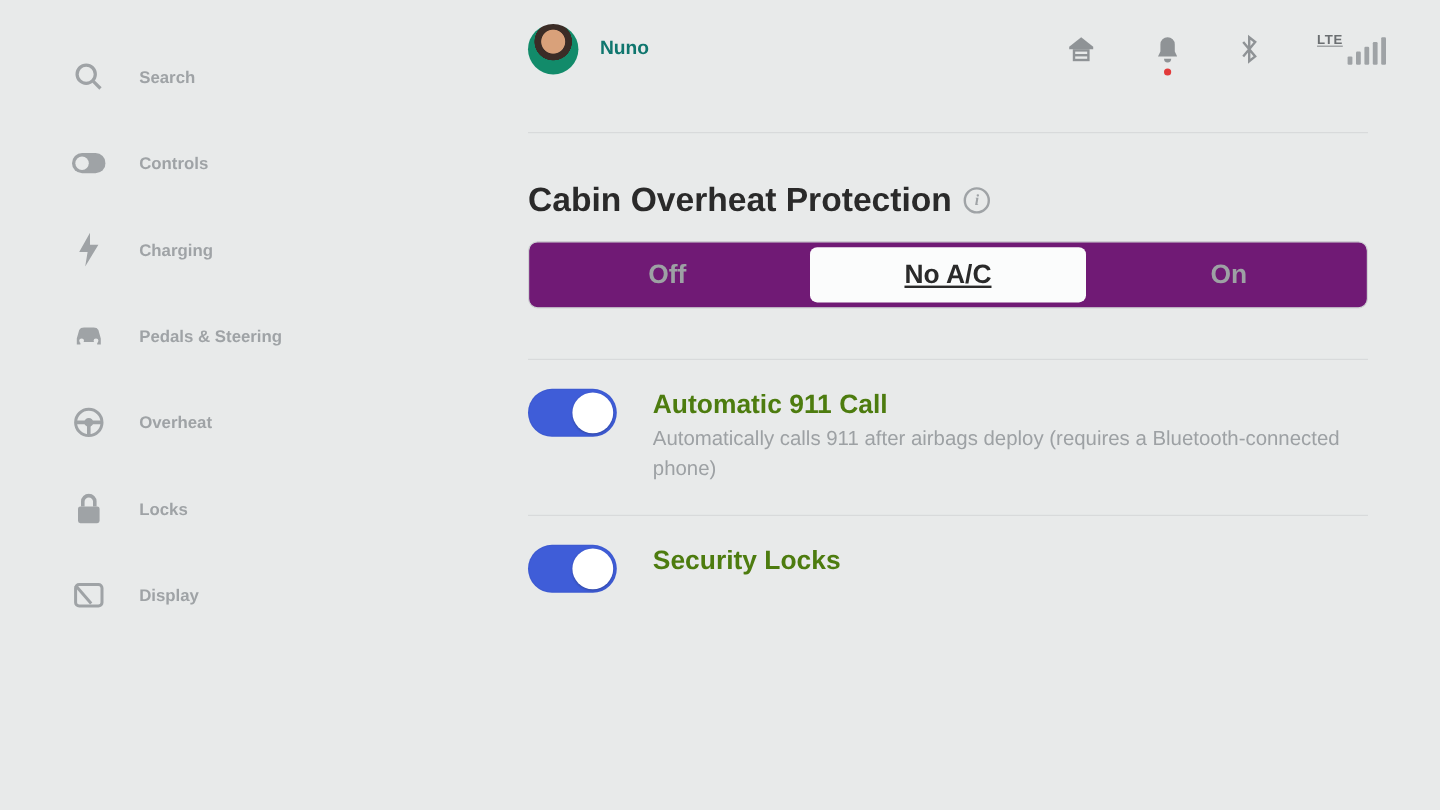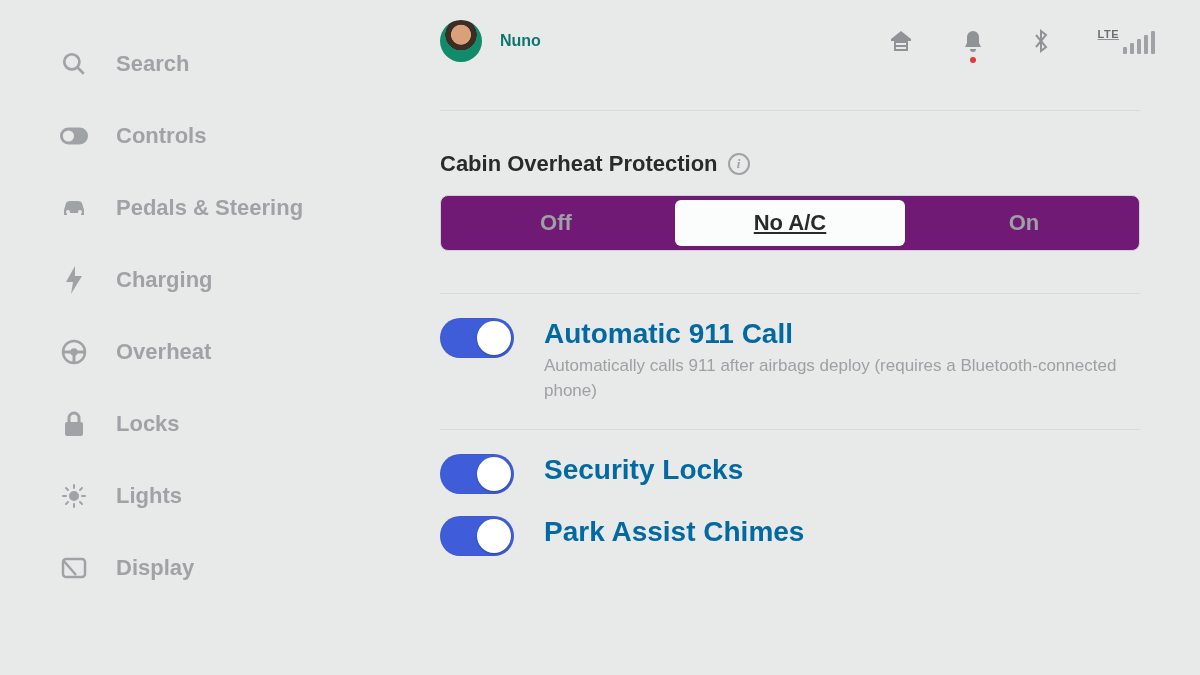--- a/index.html
+++ b/index.html
@@ -26,21 +26,21 @@
   }
   .nav-icon {
     width: 28px;
     height: 28px;
     display: flex;
     align-items: center;
     justify-content: center;
     color: #9fa3a6;
   }
   .nav-label {
-    font-size: 22px;
+    font-size: 14px;
     font-weight: 600;
     color: #9fa3a6;
   }
 
   .header {
     position: absolute;
     top: 20px;
     left: 440px;
     right: 45px;
     display: flex;
@@ -86,21 +86,21 @@
     top: 110px;
   }
   .divider { height:1px; background:#d8dadb; }
 
   .section-title-row {
     display:flex; align-items:center; gap:10px;
     margin-top: 40px;
     margin-bottom: 18px;
   }
   .section-title {
-    font-size: 22px; font-weight:600; color:#2a2a2a;
+    font-size: 28px; font-weight:600; color:#2a2a2a;
   }
   .info-icon {
     width:22px; height:22px; border:2px solid #9fa3a6; border-radius:50%;
     display:flex; align-items:center; justify-content:center;
     font-size:13px; font-weight:700; color:#9fa3a6; font-family: Georgia, serif; font-style:italic;
     cursor:pointer;
   }
 
   .segmented {
     display:flex;
@@ -133,21 +133,21 @@
     position:relative; flex-shrink:0; cursor:pointer;
     box-shadow: inset 0 0 0 1px rgba(0,0,0,0.03);
   }
   .toggle .knob {
     position:absolute; top:3px; right:3px;
     width:34px; height:34px; background:#fff; border-radius:50%;
     box-shadow: 0 1px 2px rgba(0,0,0,0.25);
   }
   .setting-text { flex:1; }
   .setting-title {
-    font-size:28px; font-weight:600; color:#0369a1;
+    font-size:22px; font-weight:600; color:#4d7c0f;
   }
   .setting-desc {
     font-size:17px; font-weight:500; color:#9da1a4; line-height:1.45;
     margin-top:4px;
   }
 </style>
 </head>
 <body>
 
 <nav class="sidebar">
@@ -161,75 +161,57 @@
     <span class="nav-label">Search</span>
   </div>
   <div class="nav-item">
     <span class="nav-icon">
       <svg width="30" height="18" viewBox="0 0 30 18">
           <rect x="0" y="0" width="30" height="18" rx="9" fill="currentColor"></rect>
           <circle cx="9" cy="9" r="6" fill="#e8eaea"></circle>
         </svg>
     </span>
     <span class="nav-label">Controls</span>
+  </div>
+  <div class="nav-item">
+    <span class="nav-icon">
+      <svg width="20" height="28" viewBox="0 0 20 28" fill="currentColor">
+          <path d="M11 0 L2 16 L9 16 L7 28 L18 10 L11 10 Z"></path>
+        </svg>
+    </span>
+    <span class="nav-label">Charging</span>
   </div>
   <div class="nav-item">
     <span class="nav-icon">
       <svg width="28" height="20" viewBox="0 0 28 20" fill="currentColor">
           <path d="M4 12 L6 5 Q7 3 10 3 L18 3 Q21 3 22 5 L24 12 L24 17 L21 17 L21 15 L7 15 L7 17 L4 17 Z"></path>
           <circle cx="8" cy="14" r="2" fill="#e8eaea"></circle>
           <circle cx="20" cy="14" r="2" fill="#e8eaea"></circle>
         </svg>
     </span>
     <span class="nav-label">Pedals &amp; Steering</span>
   </div>
   <div class="nav-item">
     <span class="nav-icon">
-      <svg width="20" height="28" viewBox="0 0 20 28" fill="currentColor">
-          <path d="M11 0 L2 16 L9 16 L7 28 L18 10 L11 10 Z"></path>
-        </svg>
-    </span>
-    <span class="nav-label">Charging</span>
-  </div>
-  <div class="nav-item">
-    <span class="nav-icon">
       <svg width="26" height="26" viewBox="0 0 26 26" fill="none" stroke="currentColor" stroke-width="2.5">
           <circle cx="13" cy="13" r="11"></circle>
           <path d="M2 13 L10 13 M16 13 L24 13 M13 15 L13 24" stroke-width="3"></path>
           <circle cx="13" cy="13" r="2.5" fill="currentColor"></circle>
         </svg>
     </span>
     <span class="nav-label">Overheat</span>
   </div>
   <div class="nav-item">
     <span class="nav-icon">
       <svg width="22" height="26" viewBox="0 0 22 26" fill="currentColor">
           <rect x="2" y="11" width="18" height="14" rx="2"></rect>
           <path d="M6 11 V7 a5 5 0 0 1 10 0 V11" fill="none" stroke="currentColor" stroke-width="3"></path>
         </svg>
     </span>
     <span class="nav-label">Locks</span>
-  </div>
-  <div class="nav-item">
-    <span class="nav-icon">
-      <svg width="26" height="26" viewBox="0 0 26 26" fill="none" stroke="currentColor" stroke-width="2">
-          <circle cx="13" cy="13" r="4" fill="currentColor"></circle>
-          <g stroke-linecap="round">
-            <line x1="13" y1="2" x2="13" y2="5"></line>
-            <line x1="13" y1="21" x2="13" y2="24"></line>
-            <line x1="2" y1="13" x2="5" y2="13"></line>
-            <line x1="21" y1="13" x2="24" y2="13"></line>
-            <line x1="5" y1="5" x2="7" y2="7"></line>
-            <line x1="19" y1="19" x2="21" y2="21"></line>
-            <line x1="5" y1="21" x2="7" y2="19"></line>
-            <line x1="19" y1="7" x2="21" y2="5"></line>
-          </g>
-        </svg>
-    </span>
-    <span class="nav-label">Lights</span>
   </div>
   <div class="nav-item">
     <span class="nav-icon">
       <svg width="26" height="22" viewBox="0 0 26 22" fill="none" stroke="currentColor" stroke-width="2.5">
           <rect x="2" y="2" width="22" height="18" rx="3"></rect>
           <line x1="2" y1="3" x2="15" y2="18"></line>
         </svg>
     </span>
     <span class="nav-label">Display</span>
   </div>
@@ -301,21 +283,13 @@
 
   <div class="setting-row" style="padding-bottom:6px">
     <div class="toggle">
         <div class="knob"></div>
       </div>
     <div class="setting-text">
       <div class="setting-title">Security Locks</div>
     </div>
   </div>
 
-  <div class="setting-row" style="padding-top:16px">
-    <div class="toggle">
-        <div class="knob"></div>
-      </div>
-    <div class="setting-text">
-      <div class="setting-title">Park Assist Chimes</div>
-    </div>
-  </div>
 </div>
 
 </body></html>

